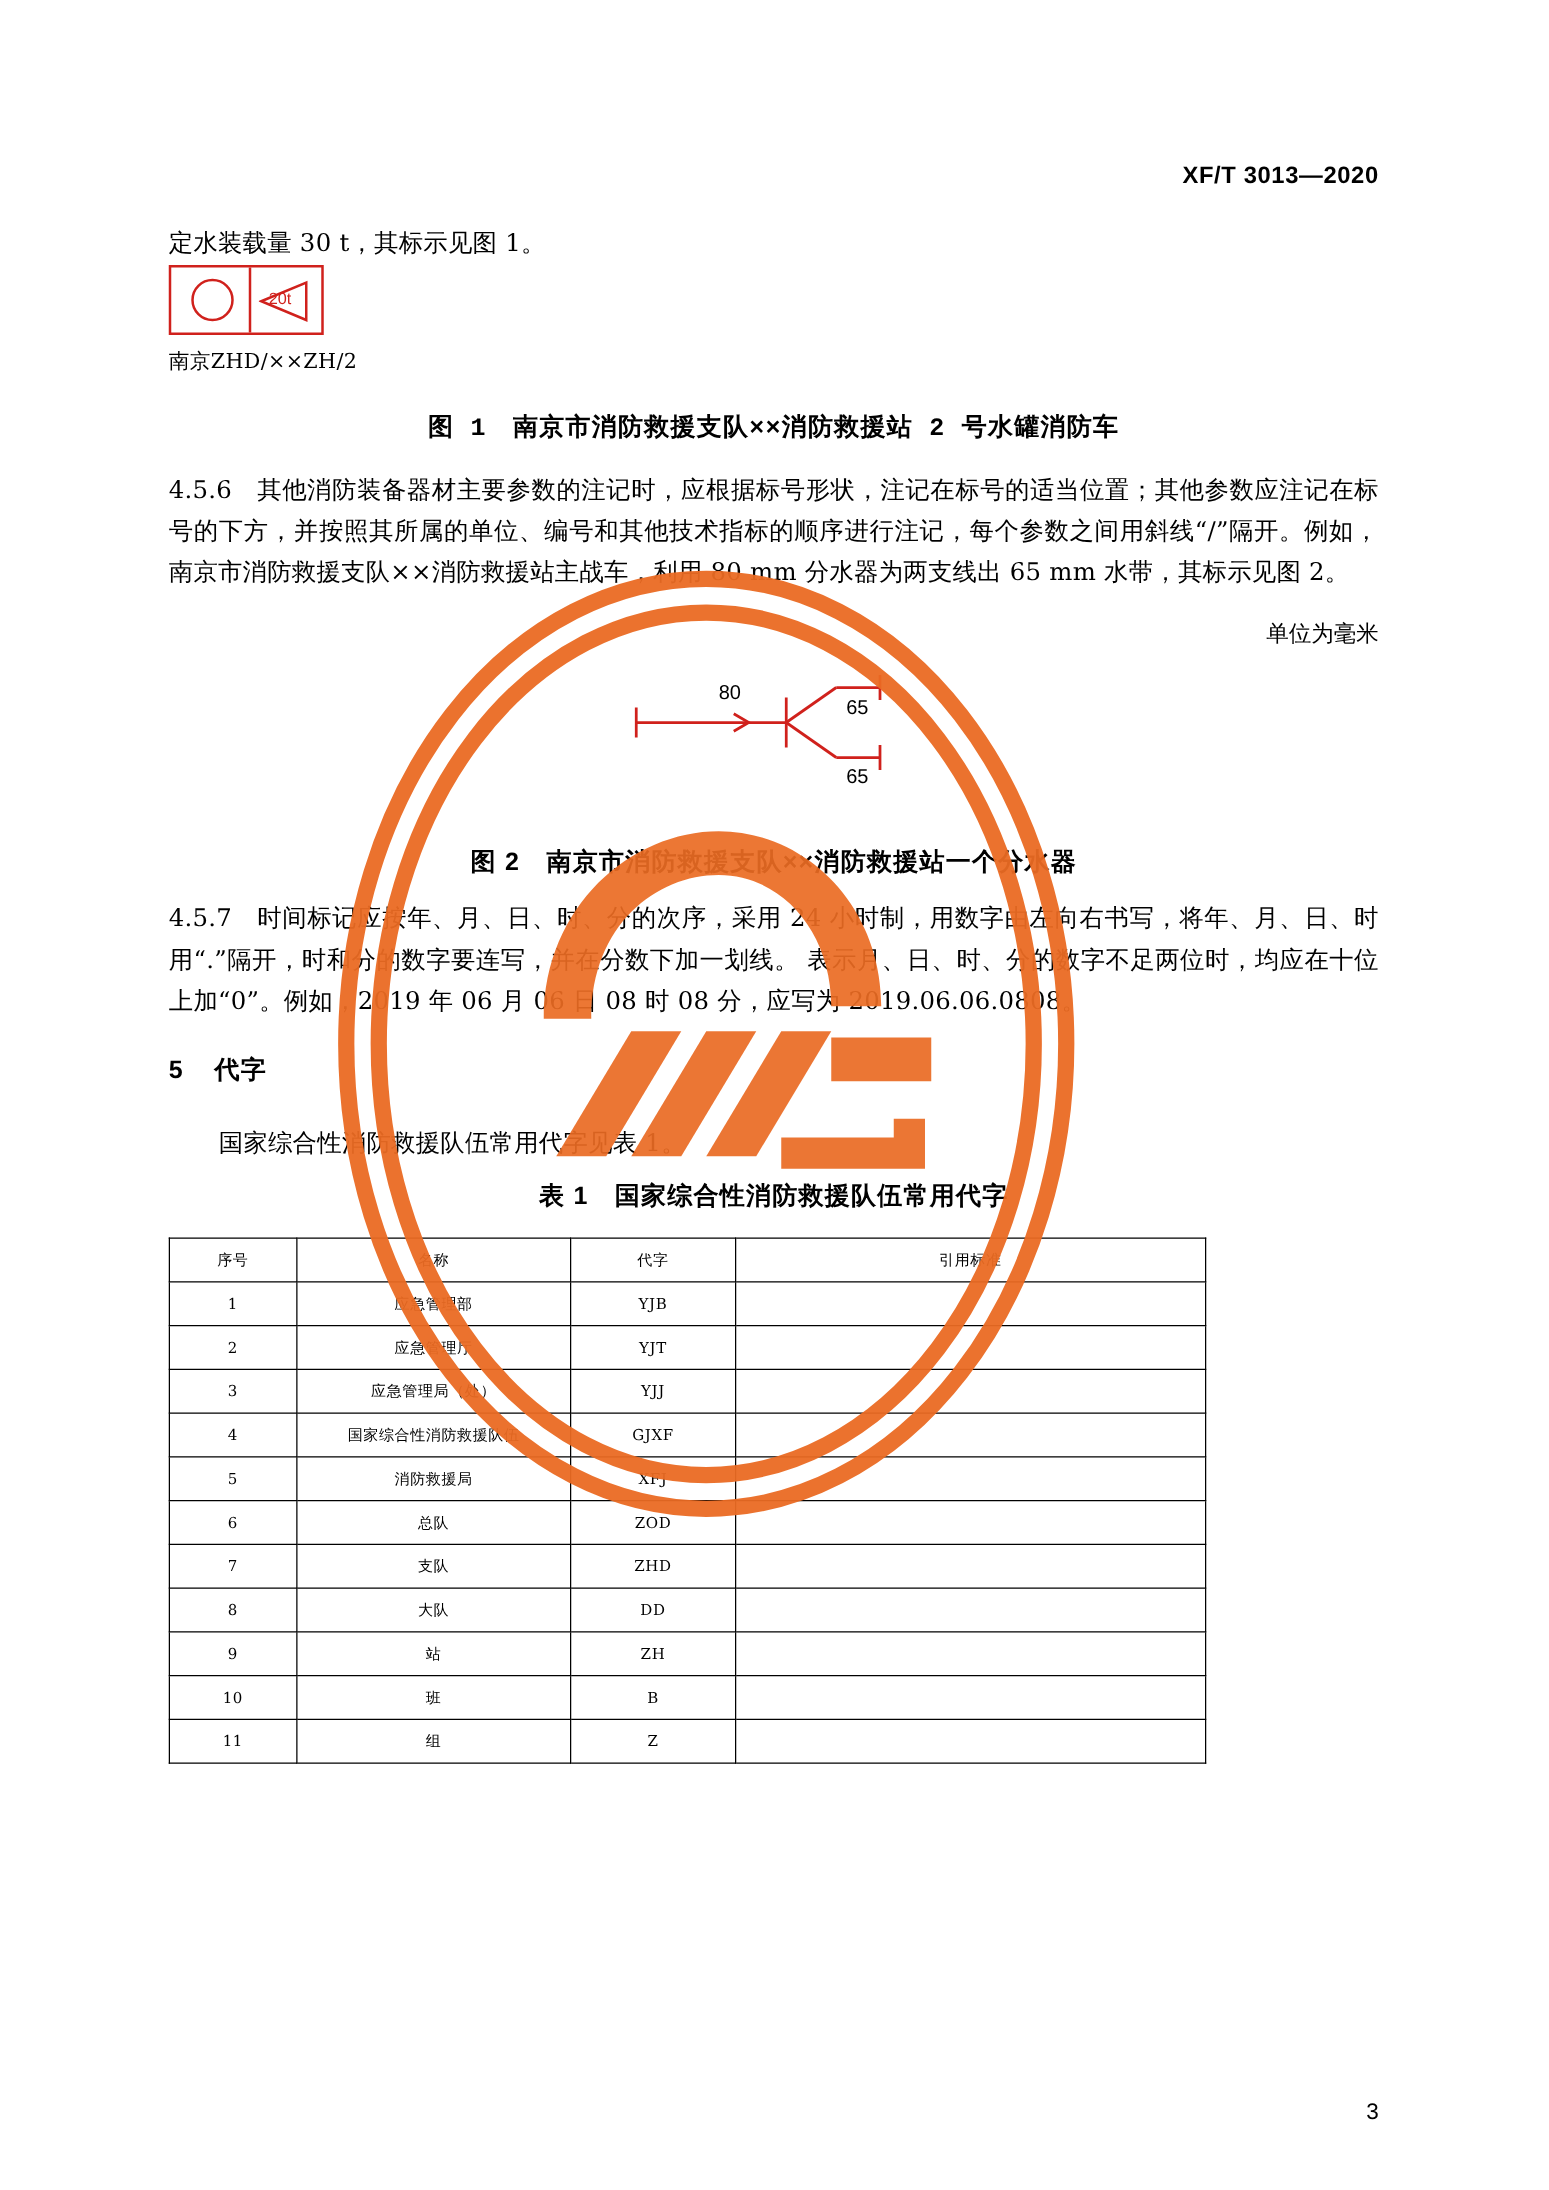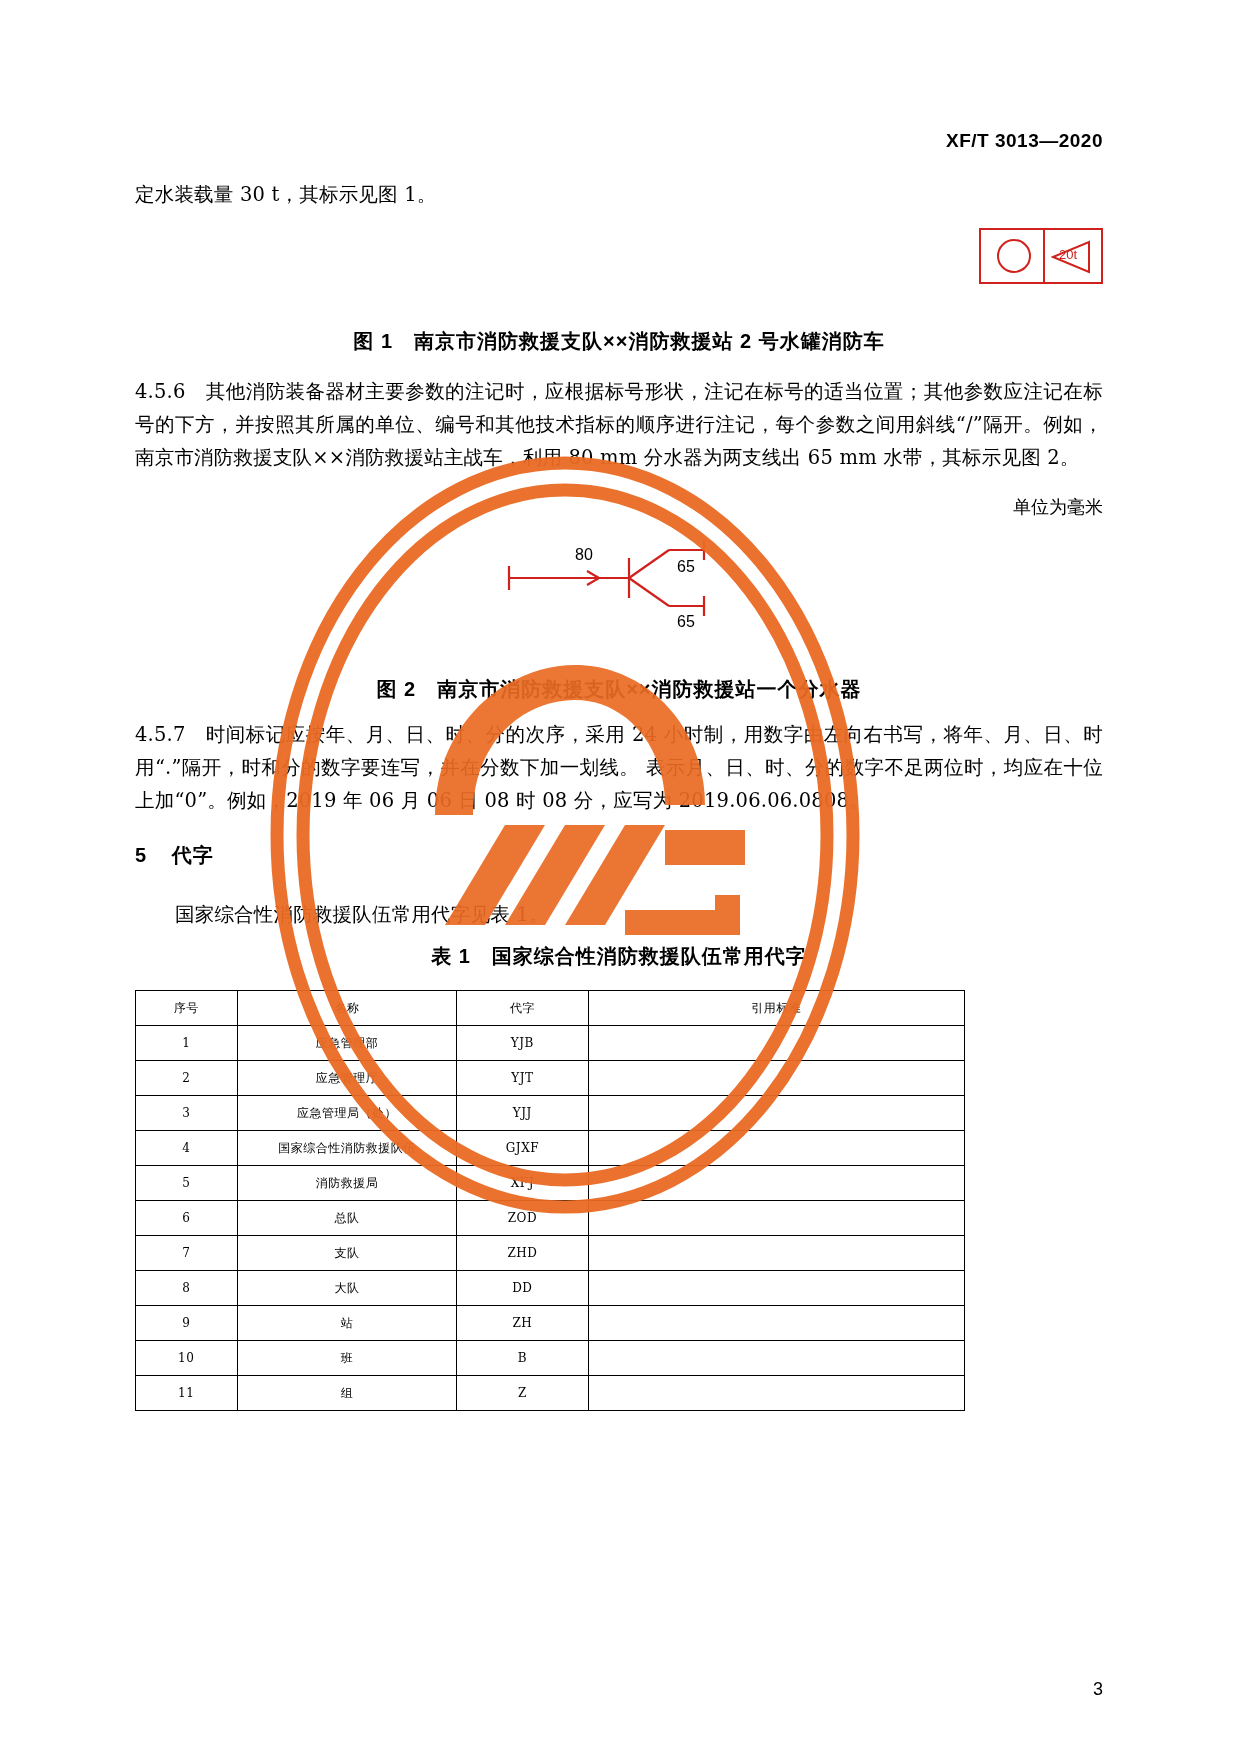--- a/index.html
+++ b/index.html
@@ -47,24 +47,24 @@
     text-align: justify;
     color: #000;
     letter-spacing: 0.2px;
   }
 
   .p1 { top: 178px; left: 0; width: 968px; }
 
   
   .fig1-wrap {
     position: absolute;
-    top: 228px;
+    top: 212px;
     left: 0;
     width: 968px;
-    text-align: right;
+    text-align: left;
   }
   .fig1-symbol {
     display: inline-block;
     position: relative;
     width: 124px;
     height: 56px;
     border: 2px solid #d0211c;
     box-sizing: border-box;
   }
   .fig1-symbol .divider {
@@ -109,21 +109,21 @@
   }
   .fig-caption {
     position: absolute;
     width: 968px;
     text-align: center;
     font-family: "Liberation Sans", sans-serif;
     font-weight: bold;
     font-size: 20px;
     letter-spacing: 1px;
   }
-  .fig1-caption { top: 328px; left: 0; }
+  .fig1-caption { top: 328px; left: 0; font-family: Liberation Mono, monospace; }
 
   .p2 { top: 375px; left: 0; width: 968px; }
 
   .unit-note {
     position: absolute;
     top: 495px;
     right: 0;
     font-size: 18px;
   }
 
@@ -240,20 +240,21 @@
       <div class="fig1-symbol">
         <div class="divider"></div>
         <div class="circle"></div>
         <div class="tri">
           <svg width="40" height="34" viewBox="0 0 40 34">
             <polygon points="2,17 38,2 38,32" fill="none" stroke="#d0211c" stroke-width="2"></polygon>
           </svg>
         </div>
         <div class="t20">20t</div>
       </div>
+      <div class="fig1-code">南京ZHD/××ZH/2</div>
     </div>
 
     <div class="fig-caption fig1-caption">图 1　南京市消防救援支队××消防救援站 2 号水罐消防车</div>
 
     <div class="para p2">4.5.6　其他消防装备器材主要参数的注记时，应根据标号形状，注记在标号的适当位置；其他参数应注记在标号的下方，并按照其所属的单位、编号和其他技术指标的顺序进行注记，每个参数之间用斜线“/”隔开。例如，南京市消防救援支队××消防救援站主战车，利用 80 mm 分水器为两支线出 65 mm 水带，其标示见图 2。</div>
 
     <div class="unit-note">单位为毫米</div>
 
     <div class="fig2-wrap">
       <div class="fig2-draw">

